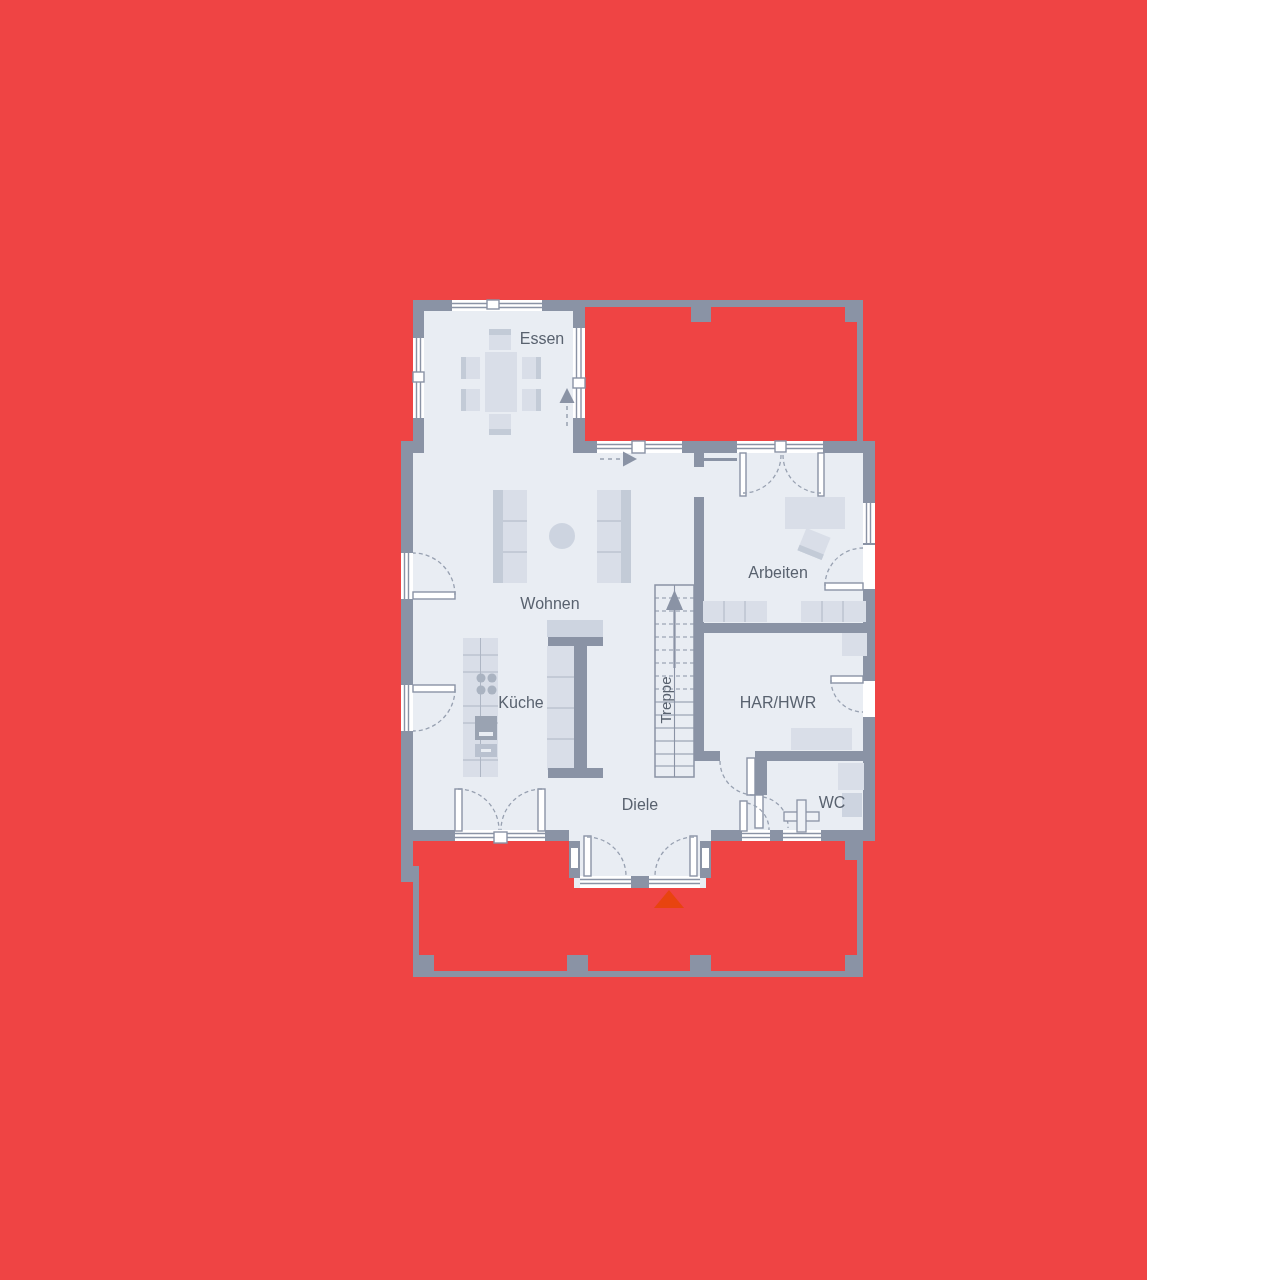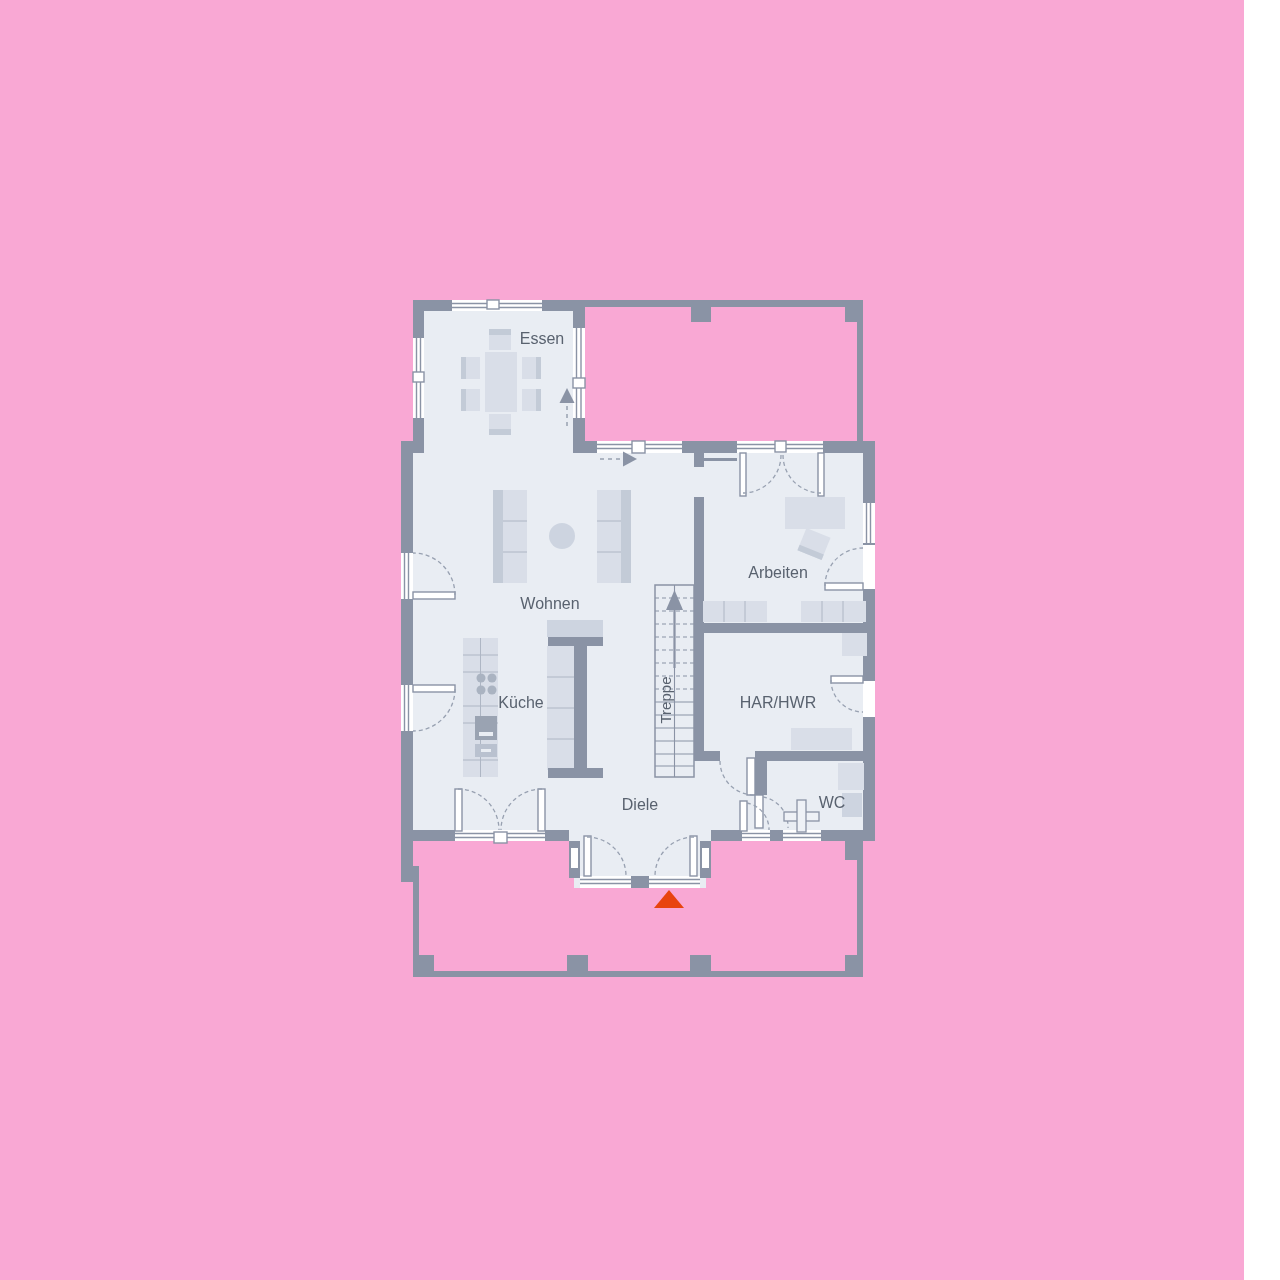--- a/index.html
+++ b/index.html
@@ -1,16 +1,16 @@
 <!DOCTYPE html>
 <html><head>
 <meta charset="utf-8">
 <style>
   html,body{margin:0;padding:0;background:#ffffff;}
-  .canvas{position:relative;width:1244px;height:1280px;background:#f9a8d4;overflow:hidden;}
+  .canvas{position:relative;width:1147px;height:1280px;background:#ef4444;overflow:hidden;}
   svg{display:block;}
   .wall{fill:#8a93a5;}
   .floor{fill:#e9edf3;}
   .white{fill:#ffffff;}
   .furn{fill:#d9dee8;}
   .furnM{fill:#cdd4e0;}
   .furnD{fill:#c3cbd7;}
   .furnDD{fill:#9aa3b2;}
   .leaf{fill:#ffffff;stroke:#8a93a5;stroke-width:1.4;}
   .frameline{stroke:#8a93a5;stroke-width:1.4;}

